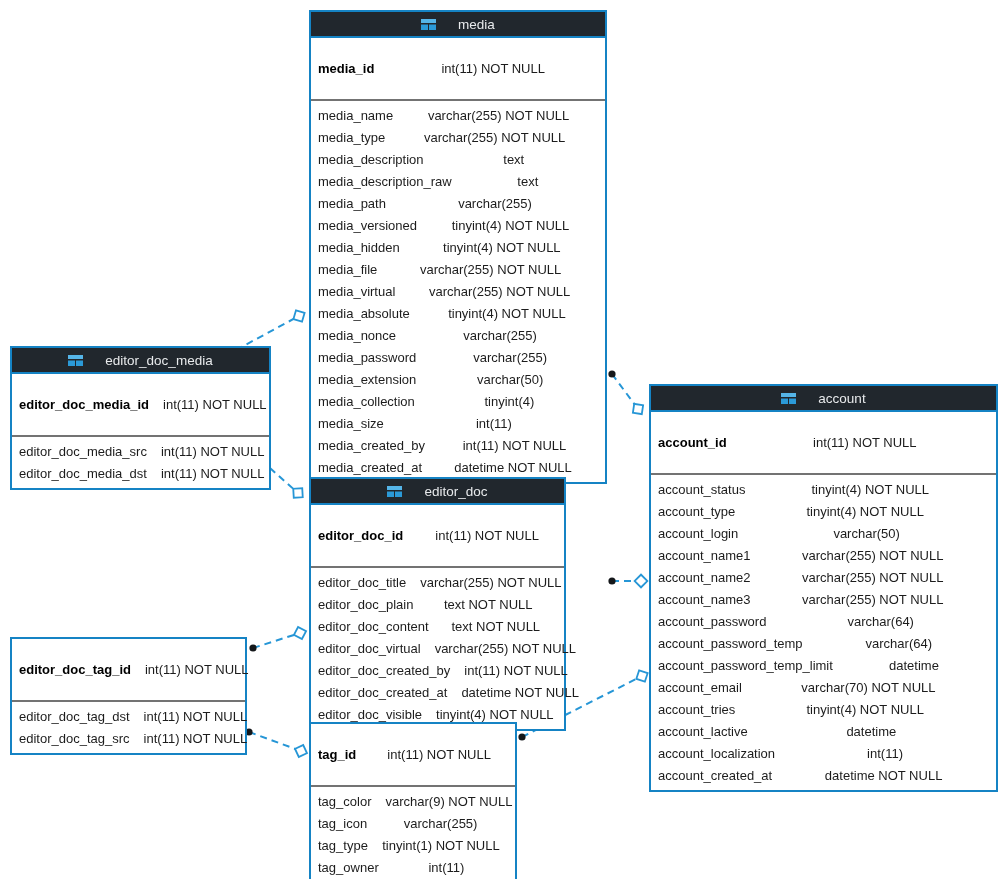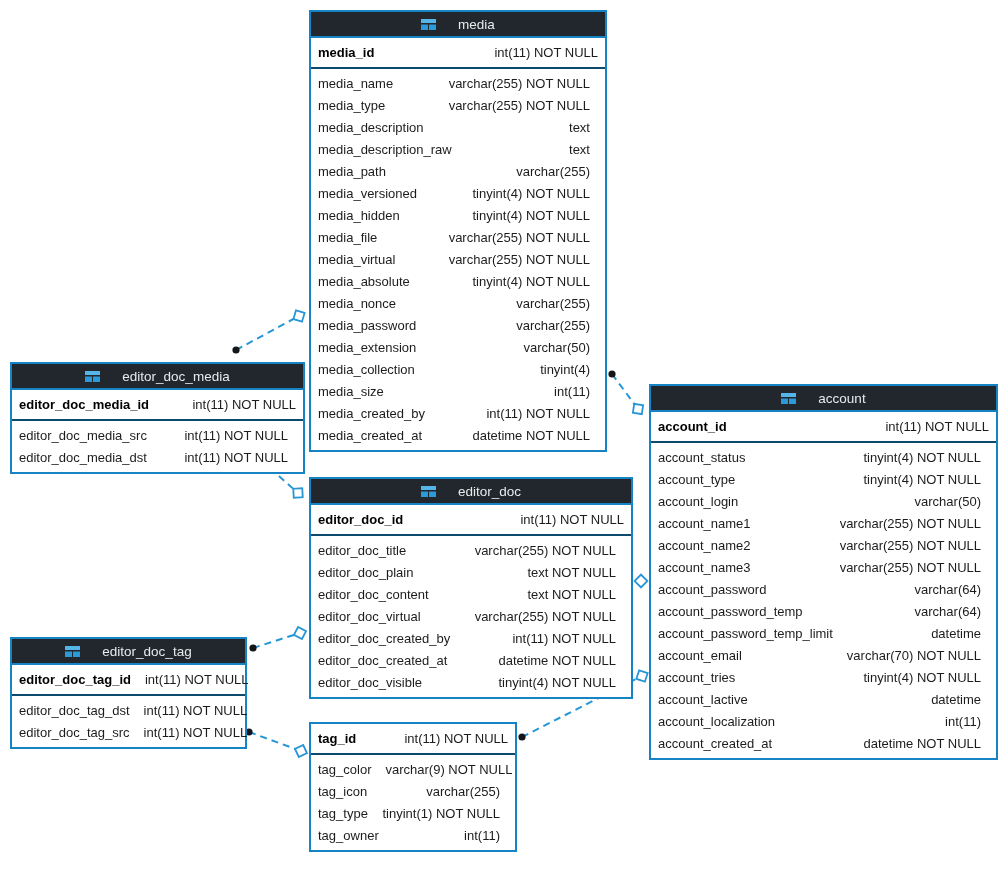--- a/index.html
+++ b/index.html
@@ -14,31 +14,31 @@
     border:2px solid #1583c4;box-sizing:border-box;
   }
   .tbl-header{
     background:#21272d;color:#e8eaec;
     display:flex;align-items:center;justify-content:center;gap:22px;
     height:24px;font-size:13.5px;
     border-bottom:2px solid #1583c4;
     cursor:default;
   }
   .tbl-icon{display:inline-flex;align-items:center;}
-  .pk-section{border-bottom:2px solid #0c4a6e;padding:3px 0;}
+  .pk-section{border-bottom:2px solid #737373;padding:19px 0;}
   .fields-section{padding:3px 8px 4px 0;}
   .row{
     display:flex;justify-content:space-between;align-items:center;
     gap:14px;padding:0 7px;height:22px;
     font-size:13px;color:#1c1c1c;white-space:nowrap;
   }
   .row.pk{height:23px;}
   .row.pk .fname{font-weight:bold;color:#000;}
   .fname{text-align:left;}
-  .ftype{text-align:right;flex:1;}
+  .ftype{text-align:center;flex:1;}
 </style>
 </head>
 <body>
 
 <div class="canvas">
 
   <svg id="connections" width="1005" height="879" viewBox="0 0 1005 879">
       <g>
         <line x1="236" y1="350" x2="299" y2="316" stroke="#2696d6" stroke-width="2" stroke-dasharray="7 5"></line>
         <rect x="294.5" y="311.5" width="9" height="9" fill="#ffffff" stroke="#2696d6" stroke-width="1.8" transform="rotate(16.645038214675946 299 316)"></rect>
@@ -158,21 +158,21 @@
           <span class="fname">media_created_by</span>
           <span class="ftype">int(11) NOT NULL</span>
         </div>
         <div class="row">
           <span class="fname">media_created_at</span>
           <span class="ftype">datetime NOT NULL</span>
         </div>
       </div>
   </div>
 
-  <div class="db-table" style="left:10px;top:362px;width:295px;">
+  <div class="db-table" style="left:10px;top:346px;width:261px;">
     <div class="tbl-header">
       <span class="tbl-icon">
         <svg width="15" height="11" viewBox="0 0 15 11">
             <rect x="0" y="0" width="15" height="4" fill="#55b5e8"></rect>
             <rect x="0" y="5.5" width="7" height="5.5" fill="#2b9ad8"></rect>
             <rect x="8" y="5.5" width="7" height="5.5" fill="#2b9ad8"></rect>
           </svg>
       </span>
       <span class="tbl-title">editor_doc_media</span>
     </div>
@@ -187,21 +187,21 @@
           <span class="fname">editor_doc_media_src</span>
           <span class="ftype">int(11) NOT NULL</span>
         </div>
         <div class="row">
           <span class="fname">editor_doc_media_dst</span>
           <span class="ftype">int(11) NOT NULL</span>
         </div>
       </div>
   </div>
 
-  <div class="db-table" style="left:309px;top:477px;width:324px;">
+  <div class="db-table" style="left:309px;top:477px;width:257px;">
     <div class="tbl-header">
       <span class="tbl-icon">
         <svg width="15" height="11" viewBox="0 0 15 11">
             <rect x="0" y="0" width="15" height="4" fill="#55b5e8"></rect>
             <rect x="0" y="5.5" width="7" height="5.5" fill="#2b9ad8"></rect>
             <rect x="8" y="5.5" width="7" height="5.5" fill="#2b9ad8"></rect>
           </svg>
       </span>
       <span class="tbl-title">editor_doc</span>
     </div>
@@ -237,30 +237,20 @@
           <span class="ftype">datetime NOT NULL</span>
         </div>
         <div class="row">
           <span class="fname">editor_doc_visible</span>
           <span class="ftype">tinyint(4) NOT NULL</span>
         </div>
       </div>
   </div>
 
   <div class="db-table" style="left:10px;top:637px;width:237px;">
-    <div class="tbl-header">
-      <span class="tbl-icon">
-        <svg width="15" height="11" viewBox="0 0 15 11">
-            <rect x="0" y="0" width="15" height="4" fill="#55b5e8"></rect>
-            <rect x="0" y="5.5" width="7" height="5.5" fill="#2b9ad8"></rect>
-            <rect x="8" y="5.5" width="7" height="5.5" fill="#2b9ad8"></rect>
-          </svg>
-      </span>
-      <span class="tbl-title">editor_doc_tag</span>
-    </div>
     <div class="pk-section">
         <div class="row pk">
           <span class="fname">editor_doc_tag_id</span>
           <span class="ftype">int(11) NOT NULL</span>
         </div>
       </div>
     <div class="fields-section">
         <div class="row">
           <span class="fname">editor_doc_tag_dst</span>
           <span class="ftype">int(11) NOT NULL</span>

